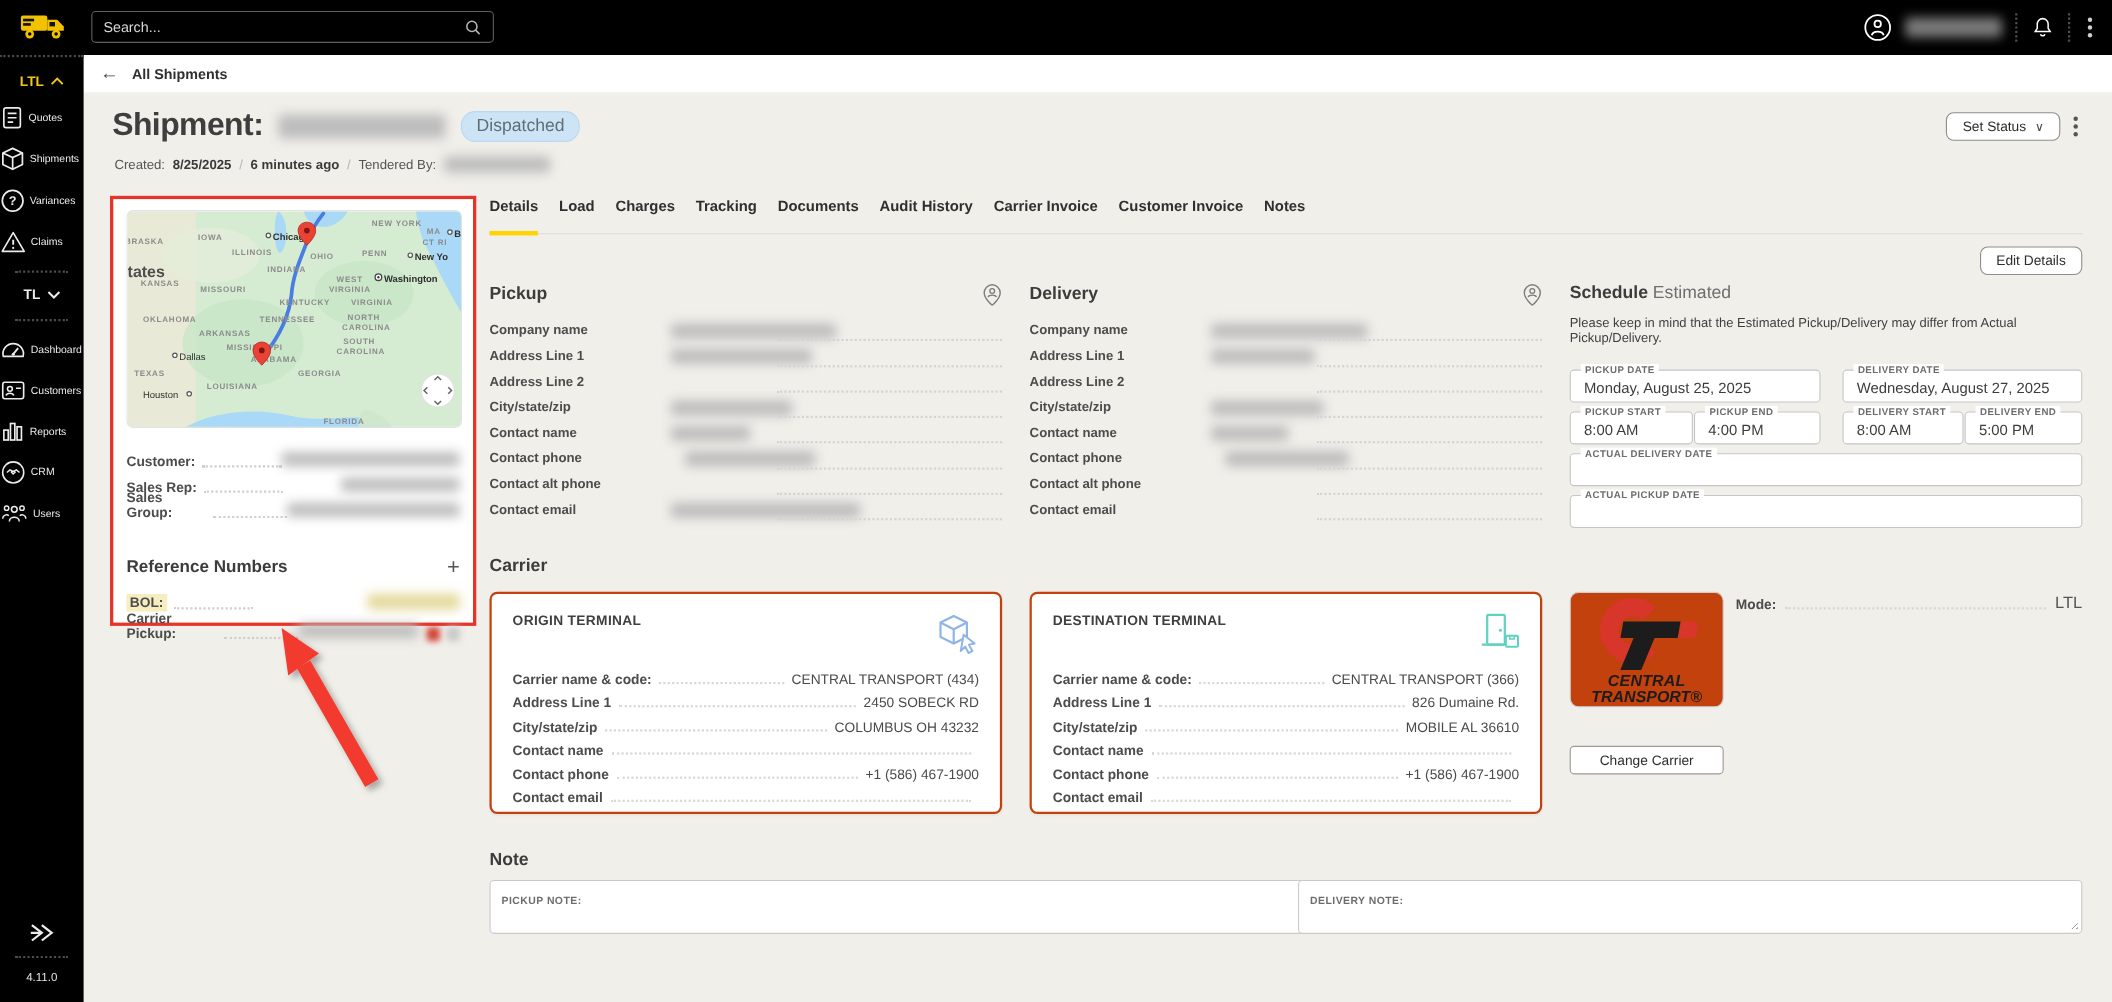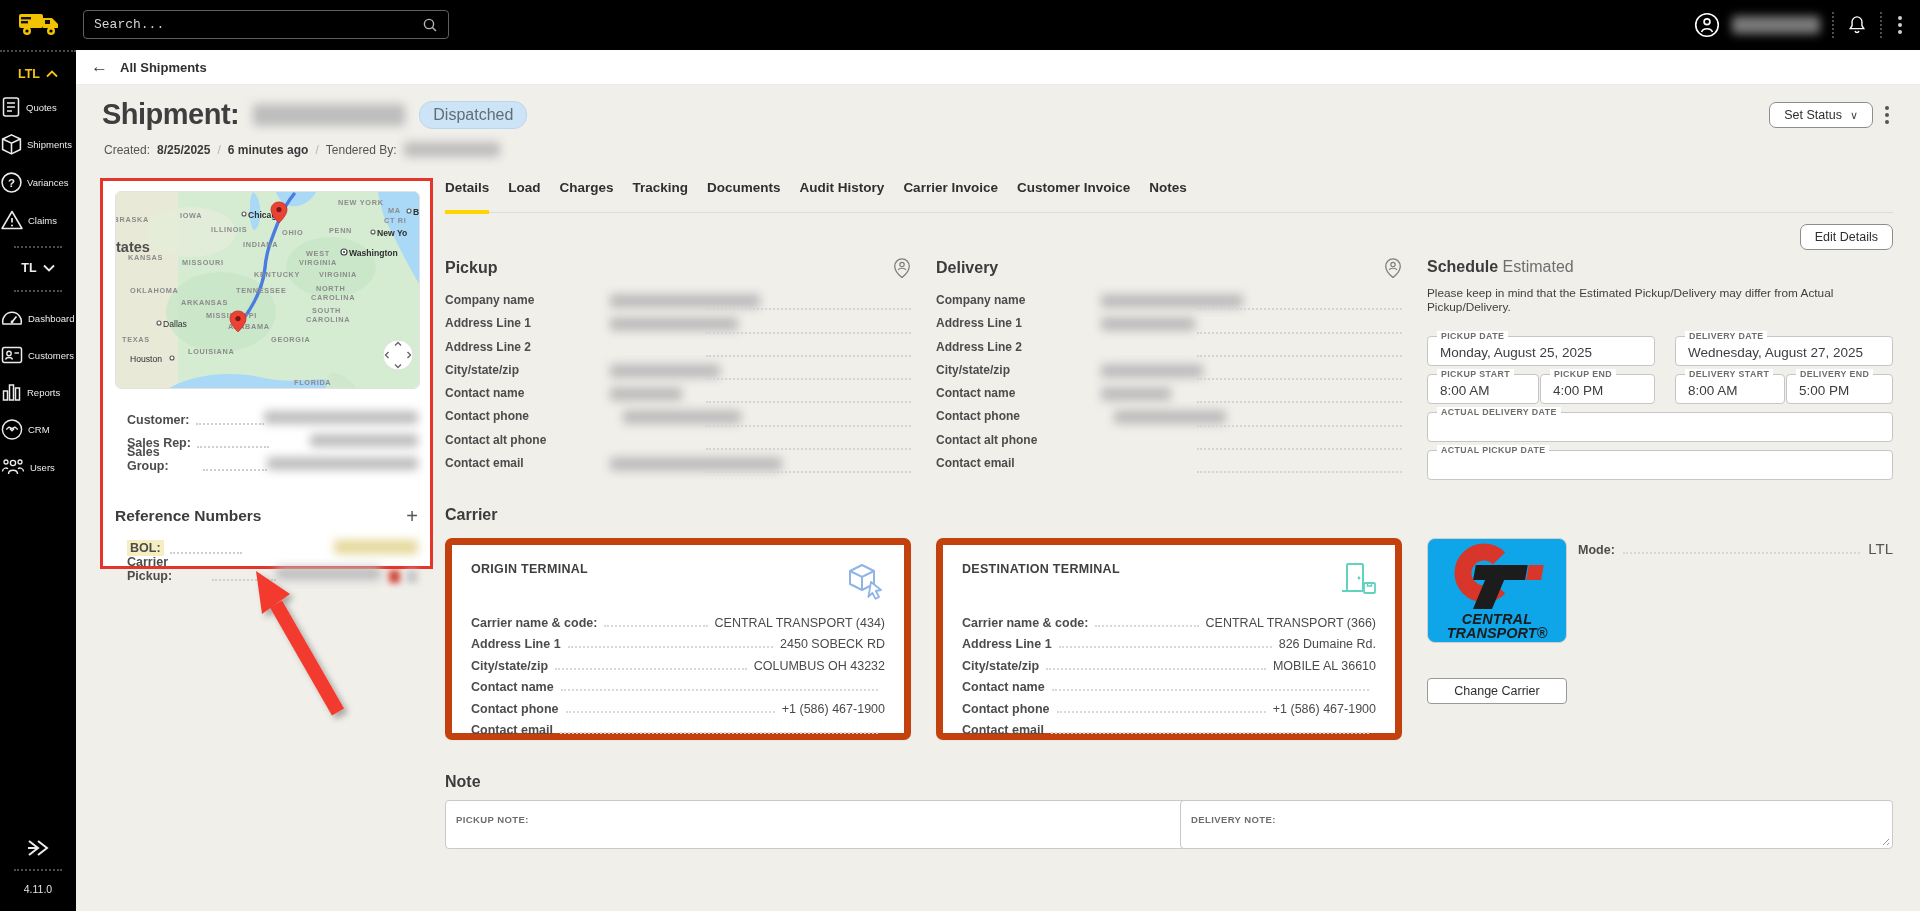--- a/index.html
+++ b/index.html
@@ -6,21 +6,21 @@
   html,body { width:1920px; height:911px; overflow:hidden; background:#f1efea;
     font-family:"Liberation Sans", sans-serif; }
   .page { position:absolute; inset:0; width:1920px; height:911px; }
 
   
   .topbar { position:absolute; left:0; top:0; width:1920px; height:50px; background:#000; z-index:30; }
   .logo { position:absolute; left:18px; top:9px; width:44px; height:32px; }
   .search-wrap { position:absolute; left:83px; top:10px; width:366px; height:29px;
     background:#000; border:1px solid #5f5f5f; border-radius:4px; display:flex; align-items:center; padding:0 10px; }
   .search-wrap input { flex:1; background:transparent; border:none; outline:none; color:#fff; font-size:13px;
-    font-family:Liberation Mono, monospace; }
+    font-family:Liberation Sans, sans-serif; }
   .search-wrap input::placeholder { color:#d6d6d6; }
   .tb-right { position:absolute; right:14px; top:0; height:50px; display:flex; align-items:center; gap:12px; }
   .tb-sep { width:0; height:26px; border-left:2px dotted #4f4f4f; }
   .blur { background:#bdbdbd; filter:blur(5px); border-radius:3px; height:14px; }
   .blur.dark { background:#7a7a7a; }
   .blur.yellow { background:#e4d89a; }
   .kebab { display:flex; flex-direction:column; gap:3px; padding:4px; cursor:pointer; }
   .kebab i { width:4px; height:4px; border-radius:50%; background:#cfcfcf; display:block; }
   .kebab.darkdots i { background:#555; }
 
@@ -59,21 +59,21 @@
     padding:5px 14px; cursor:pointer; font-family:"Liberation Sans",sans-serif; display:inline-flex; align-items:center; gap:8px; }
   .btn .chev { font-size:11px; color:#444; }
 
   
   .leftpanel { position:absolute; left:100px; top:178px; width:333px; height:391px;
     border:3px solid #e5352b; background:#fff; padding:10px 12px; z-index:5; }
   .mapbox { position:relative; width:305px; height:198px; border-radius:6px; overflow:hidden;
     border:1px solid #e2e2e2; cursor:grab; }
   .info-rows { margin-top:15px; }
   .irow { display:flex; align-items:flex-end; height:23px; position:relative; }
-  .irow .lbl { font-size:12.5px; font-weight:bold; color:#4c4c4c;margin-left:12px; }
+  .irow .lbl { font-size:12.5px; font-weight:bold; color:#4c4c4c; }
   .irow .mini-dots { width:72px; border-bottom:2px dotted #cfcfcf; margin:0 0 2px 6px; }
   .irow .sp { flex:1; }
   .ref-head { margin-top:34px; display:flex; align-items:center; }
   .ref-head .t { font-size:15.5px; font-weight:bold; color:#3c3c3c; }
   .ref-head .plus { margin-left:auto; font-size:20px; color:#555; cursor:pointer; line-height:14px; }
   .hl { background:#f6eec0; padding:1px 3px; }
   .redbit { width:13px; height:13px; background:#d04438; filter:blur(3px); border-radius:2px; margin-left:8px; }
   .graybit { width:13px; height:13px; background:#c9c9c9; filter:blur(3px); border-radius:2px; margin-left:6px; }
 
   
@@ -99,31 +99,31 @@
   .sch-sub { font-weight:normal; color:#6e6e6e; }
   .sch-note { font-size:11.8px; color:#3f3f3f; margin-bottom:14px; }
   .sch-area { position:relative; height:215px; }
   .ofield { position:absolute; border:1px solid #c6c6c6; border-radius:4px; background:#fff; height:30px; }
   .ofield .flab { position:absolute; top:-6px; left:9px; background:#fff; padding:0 4px;
     font-size:8.8px; font-weight:bold; color:#6d6d6d; letter-spacing:0.4px; white-space:nowrap; }
   .ofield .fval { position:absolute; left:12px; top:8px; font-size:13.5px; color:#3d3d3d; white-space:nowrap; }
 
   
   .sec-h { position:absolute; font-size:16px; font-weight:bold; color:#3c3c3c; }
-  .card { position:absolute; width:466px; height:202px; background:#fff; border:7px solid #c2410c;
+  .card { position:absolute; width:466px; height:202px; background:#fff; border:2px solid #c2410c;
     border-radius:7px; padding:17px 19px; box-shadow:0 1px 2px rgba(0,0,0,0.04); }
   .card .chead { font-size:12.5px; font-weight:bold; color:#3f3f3f; letter-spacing:0.3px; }
   .card .cicon { position:absolute; top:15px; right:17px; }
   .crows { margin-top:32px; }
   .crow { display:flex; align-items:flex-end; height:21.5px; font-size:12.5px; }
   .crow .lbl { font-weight:bold; color:#4c4c4c; white-space:nowrap; }
   .crow .lead { flex:1; border-bottom:2px dotted #d8d8d8; margin:0 7px 3px; }
   .crow .val { color:#4a4a4a; white-space:nowrap; }
 
-  .logocard { position:absolute; left:1427px; top:538px; width:140px; height:105px; background:#0ea5e9;
+  .logocard { position:absolute; left:1427px; top:538px; width:140px; height:105px; background:#c2410c;
     border:1px solid #cfcfcf; border-radius:8px; display:flex; align-items:center; justify-content:center; }
   .change-btn { position:absolute; left:1427px; top:678px; width:140px; justify-content:center; border-radius:4px;
     border-color:#9a9a9a; }
   .mode-row { position:absolute; left:1578px; top:540px; width:315px; display:flex; align-items:flex-end; }
   .mode-row .lbl { font-size:12.5px; font-weight:bold; color:#4c4c4c; }
   .mode-row .lead { flex:1; border-bottom:2px dotted #d8d8d8; margin:0 8px 3px; }
   .mode-row .val { font-size:15px; color:#555; }
 
   
   .note-box { position:absolute; height:49px; background:#fff; border:1px solid #c9c9c9; border-radius:4px;

